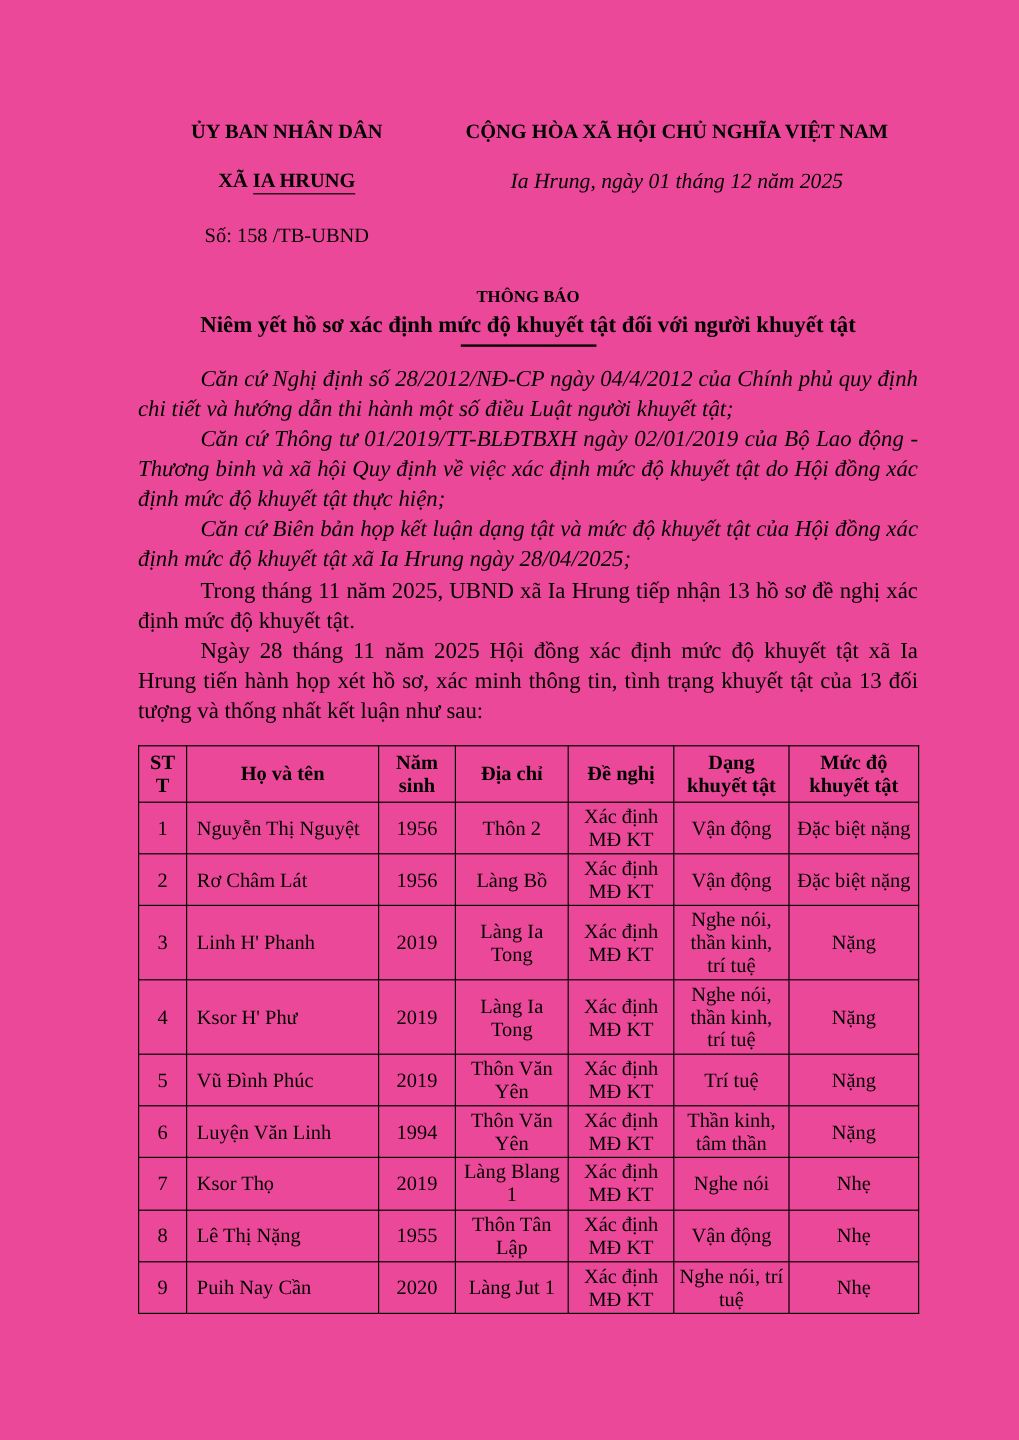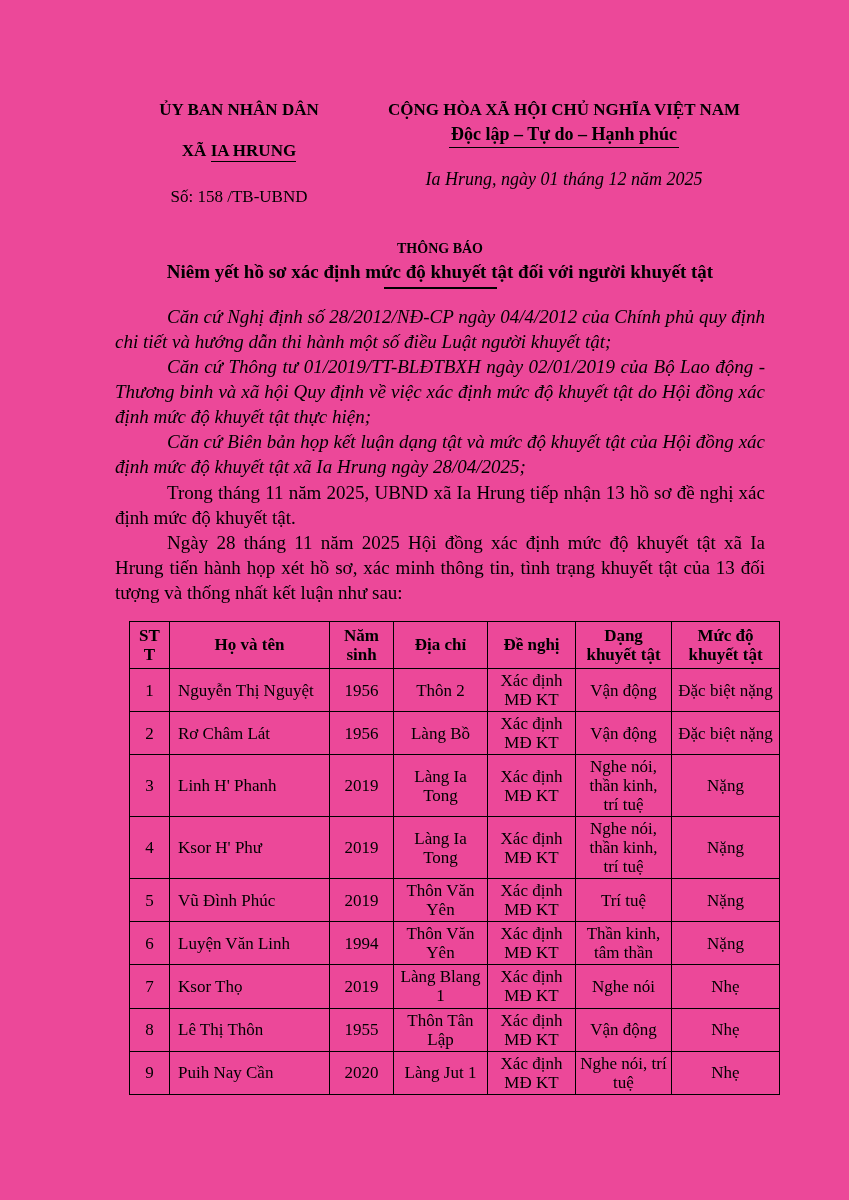--- a/index.html
+++ b/index.html
@@ -30,21 +30,21 @@
   .doc-title { font-size:14px; font-weight:bold; }
   .doc-subtitle { font-size:19px; font-weight:bold; margin-top:4px; }
   .title-rule { width:113px; border-top:2px solid #000; margin:4px auto 0; }
   
   .body-text { margin-top:15px; font-size:19px; line-height:1.32; text-align:justify; }
   .para { text-indent:52px; }
   .para.italic { font-style:italic; }
   
   table.kt-table {
     border-collapse:collapse; table-layout:fixed;
-    width:650px; margin:16px 0 0 14px; font-size:17px;
+    width:650px; margin:16px 0 0 0; font-size:17px;
   }
   .kt-table th, .kt-table td {
     border:1.5px solid #000; text-align:center; vertical-align:middle;
     line-height:1.12; padding:2px 4px; overflow:hidden;
   }
   .kt-table th { font-weight:bold; padding:4px 6px; }
   .kt-table td.cell-name { text-align:left; padding-left:8px; }
   .kt-table tbody tr { height:40px; }
   .stt-wrap { display:inline-block; max-width:26px; word-break:break-all; }
 </style>
@@ -54,21 +54,20 @@
 <div class="page">
 
   <div class="header-row">
     <div class="header-left">
       <div class="issuer-line1">ỦY BAN NHÂN DÂN</div>
       <div class="issuer-line2"><span>XÃ</span> <span class="issuer-underline">IA HRUNG</span></div>
       <div class="doc-number">Số:  158 /TB-UBND</div>
     </div>
     <div class="header-right">
       <div class="national-line1">CỘNG HÒA XÃ HỘI CHỦ NGHĨA VIỆT NAM</div>
-      <div><span class="national-line2">Độc lập – Tự do – Hạnh phúc</span></div>
       <div class="place-date">Ia Hrung, ngày  01  tháng 12 năm 2025</div>
     </div>
   </div>
 
   <div class="title-block">
     <div class="doc-title">THÔNG BÁO</div>
     <div class="doc-subtitle">Niêm yết hồ sơ xác định mức độ khuyết tật đối với người khuyết tật</div>
     <div class="title-rule"></div>
   </div>
 
@@ -160,21 +159,21 @@
           <td>7</td>
           <td class="cell-name">Ksor Thọ</td>
           <td>2019</td>
           <td>Làng Blang 1</td>
           <td>Xác định MĐ KT</td>
           <td>Nghe nói</td>
           <td>Nhẹ</td>
         </tr>
         <tr>
           <td>8</td>
-          <td class="cell-name">Lê Thị Thôn</td>
+          <td class="cell-name">Lê Thị Nặng</td>
           <td>1955</td>
           <td>Thôn Tân Lập</td>
           <td>Xác định MĐ KT</td>
           <td>Vận động</td>
           <td>Nhẹ</td>
         </tr>
         <tr>
           <td>9</td>
           <td class="cell-name">Puih Nay Cần</td>
           <td>2020</td>

